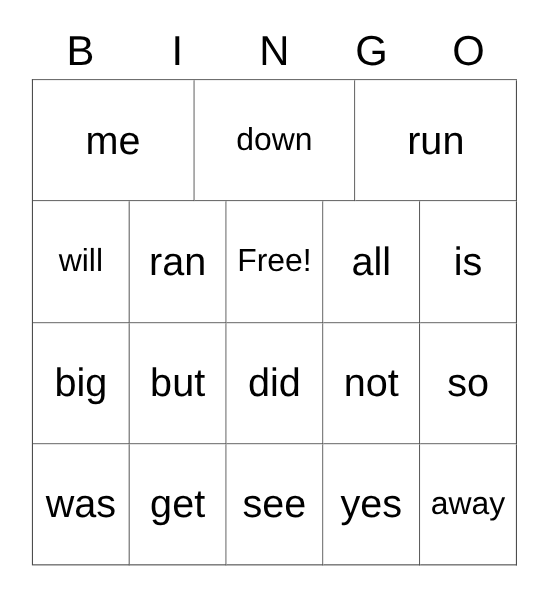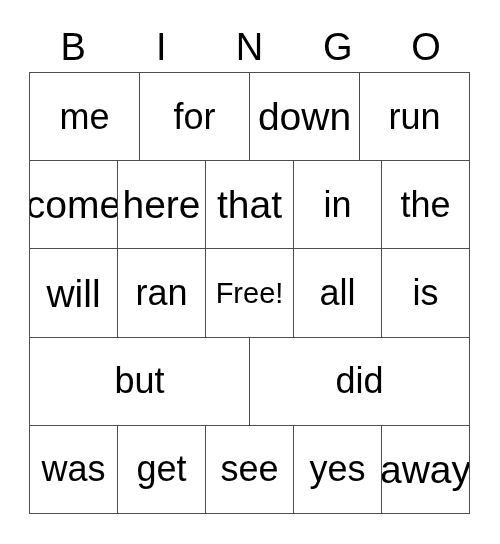--- a/index.html
+++ b/index.html
@@ -78,21 +78,21 @@
   .cell-text {
     font-size: 36px;
     font-weight: 400;
     line-height: 1;
     color: #000000;
     white-space: nowrap;
     text-align: center;
   }
   
   .cell.fit .cell-text {
-    font-size: 39px;
+    font-size: 29px;
   }
   .cell.free .cell-text {
     font-size: 29px;
   }
 </style>
 </head>
 <body>
 
 <div id="bingo-card">
 
@@ -103,48 +103,28 @@
     <div class="header-letter">G</div>
     <div class="header-letter">O</div>
   </div>
 
   <div class="grid">
 
     <div class="grid-row">
       <div class="cell">
         <span class="cell-text">me</span>
       </div>
-      <div class="cell">
-        <span class="cell-text">for</span>
-      </div>
       <div class="cell fit">
         <span class="cell-text">down</span>
       </div>
       <div class="cell">
         <span class="cell-text">run</span>
       </div>
     </div>
 
-    <div class="grid-row">
-      <div class="cell fit">
-        <span class="cell-text">come</span>
-      </div>
-      <div class="cell fit">
-        <span class="cell-text">here</span>
-      </div>
-      <div class="cell fit">
-        <span class="cell-text">that</span>
-      </div>
-      <div class="cell">
-        <span class="cell-text">in</span>
-      </div>
-      <div class="cell">
-        <span class="cell-text">the</span>
-      </div>
-    </div>
 
     <div class="grid-row">
       <div class="cell fit">
         <span class="cell-text">will</span>
       </div>
       <div class="cell">
         <span class="cell-text">ran</span>
       </div>
       <div class="cell free">
         <span class="cell-text">Free!</span>
@@ -152,24 +132,33 @@
       <div class="cell">
         <span class="cell-text">all</span>
       </div>
       <div class="cell">
         <span class="cell-text">is</span>
       </div>
     </div>
 
     <div class="grid-row">
       <div class="cell">
+        <span class="cell-text">big</span>
+      </div>
+      <div class="cell">
         <span class="cell-text">but</span>
       </div>
       <div class="cell">
         <span class="cell-text">did</span>
+      </div>
+      <div class="cell">
+        <span class="cell-text">not</span>
+      </div>
+      <div class="cell">
+        <span class="cell-text">so</span>
       </div>
     </div>
 
     <div class="grid-row">
       <div class="cell">
         <span class="cell-text">was</span>
       </div>
       <div class="cell">
         <span class="cell-text">get</span>
       </div>

